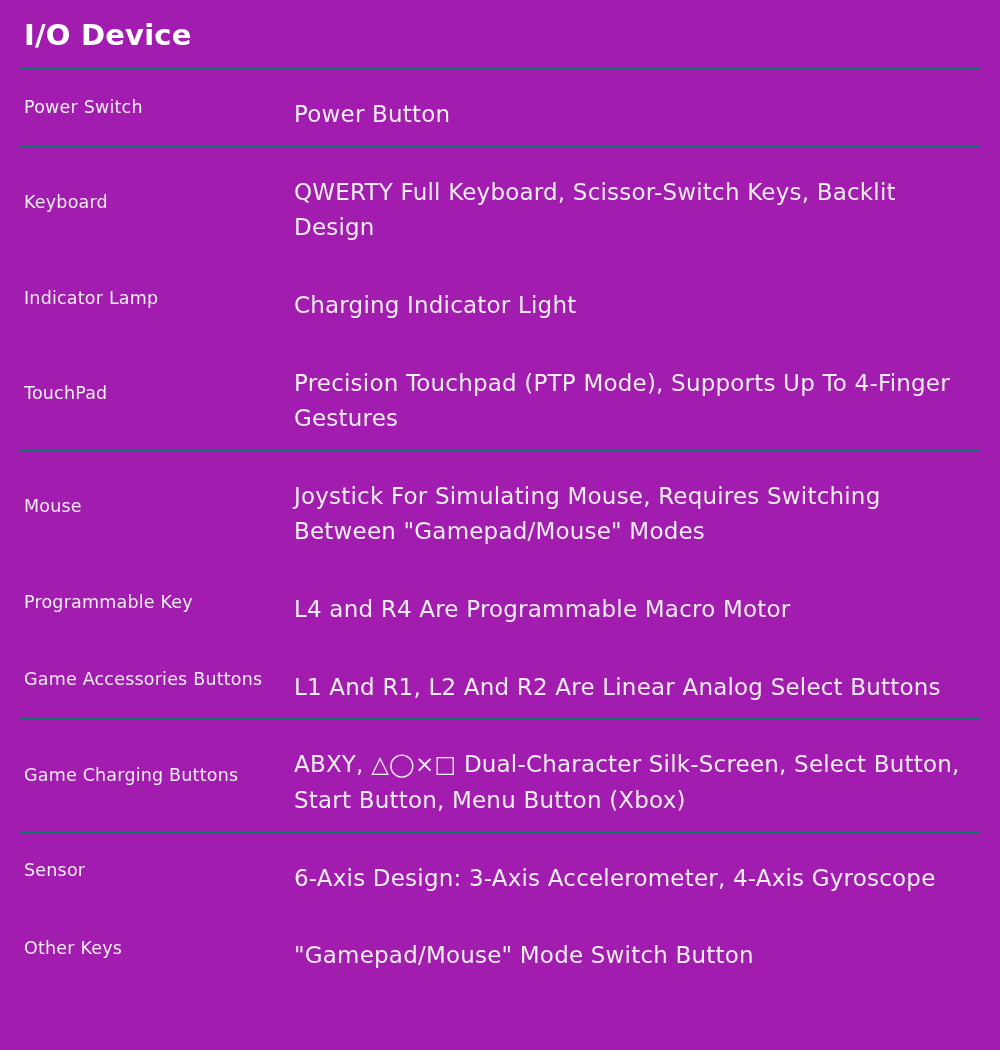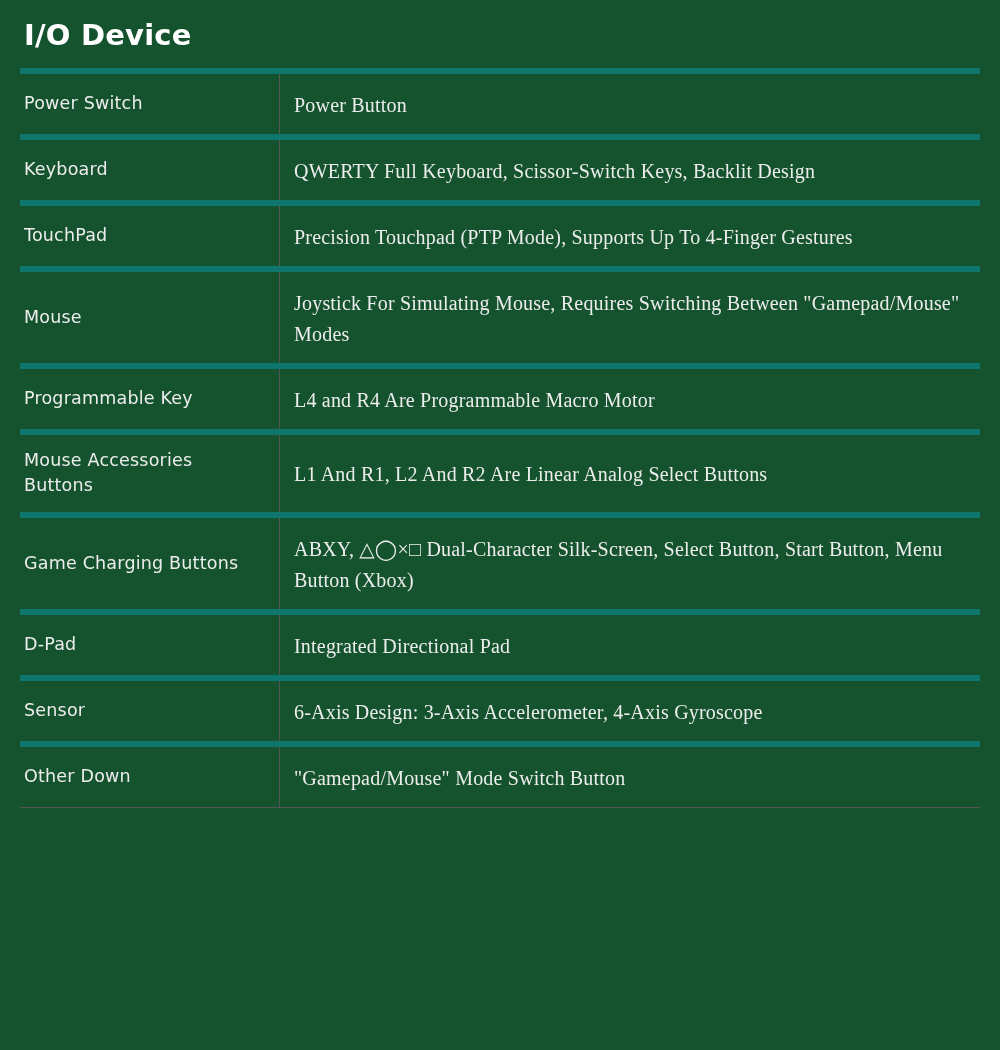--- a/index.html
+++ b/index.html
@@ -12,103 +12,102 @@
     height: 1050px;
     font-family: "DejaVu Sans", sans-serif;
     color: #e9e9e9;
     overflow: hidden;
   }
   .page {
     width: 1000px;
     height: 1050px;
     box-sizing: border-box;
     padding: 0 20px;
-    background: #14532d;
+    background: #a21caf;
   }
   .page-title {
     font-size: 29px;
     font-weight: bold;
     letter-spacing: 0.2px;
     color: #ffffff;
     padding: 18px 0 16px 4px;
     margin: 0;
   }
   table.spec-table {
     width: 960px;
     border-collapse: collapse;
     table-layout: fixed;
   }
   table.spec-table tr {
-    border-top: 6px solid #0f766e;
+    border-top: 1px solid #0f766e;
   }
   table.spec-table tr:last-child {
     border-bottom: 1px solid #565656;
   }
   td.spec-label {
     width: 243px;
     vertical-align: middle;
     padding: 13px 12px 13px 4px;
     font-size: 17.5px;
     line-height: 1.45;
     color: #ededed;
     border-right: 1px solid #565656;
     letter-spacing: 0.2px;
   }
   td.spec-value {
     vertical-align: middle;
-    padding: 16px 10px 13px 14px;
-    font-size: 20px;
+    padding: 28px 10px 13px 14px;
+    font-size: 23px;
     line-height: 1.55;
     color: #ededed;
     letter-spacing: 0.2px;
-    font-family: Liberation Serif, serif;
   }
 </style>
 </head>
 <body>
 
 <div class="page">
   <h1 class="page-title">I/O Device</h1>
   <table class="spec-table">
     <tbody>
         <tr>
           <td class="spec-label">Power Switch</td>
           <td class="spec-value">Power Button</td>
         </tr>
         <tr>
           <td class="spec-label">Keyboard</td>
           <td class="spec-value">QWERTY Full Keyboard, Scissor-Switch Keys, Backlit Design</td>
         </tr>
         <tr>
+          <td class="spec-label">Indicator Lamp</td>
+          <td class="spec-value">Charging Indicator Light</td>
+        </tr>
+        <tr>
           <td class="spec-label">TouchPad</td>
           <td class="spec-value">Precision Touchpad (PTP Mode), Supports Up To 4-Finger Gestures</td>
         </tr>
         <tr>
           <td class="spec-label">Mouse</td>
           <td class="spec-value">Joystick For Simulating Mouse, Requires Switching Between "Gamepad/Mouse" Modes</td>
         </tr>
         <tr>
           <td class="spec-label">Programmable Key</td>
           <td class="spec-value">L4 and R4 Are Programmable Macro Motor</td>
         </tr>
         <tr>
-          <td class="spec-label">Mouse Accessories Buttons</td>
+          <td class="spec-label">Game Accessories Buttons</td>
           <td class="spec-value">L1 And R1, L2 And R2 Are Linear Analog Select Buttons</td>
         </tr>
         <tr>
           <td class="spec-label">Game Charging Buttons</td>
           <td class="spec-value">ABXY, △◯×□ Dual-Character Silk-Screen, Select Button, Start Button, Menu Button (Xbox)</td>
         </tr>
         <tr>
-          <td class="spec-label">D-Pad</td>
-          <td class="spec-value">Integrated Directional Pad</td>
-        </tr>
-        <tr>
           <td class="spec-label">Sensor</td>
           <td class="spec-value">6-Axis Design: 3-Axis Accelerometer, 4-Axis Gyroscope</td>
         </tr>
         <tr>
-          <td class="spec-label">Other Down</td>
+          <td class="spec-label">Other Keys</td>
           <td class="spec-value">"Gamepad/Mouse" Mode Switch Button</td>
         </tr>
       </tbody>
   </table>
 </div>
 
 </body></html>

